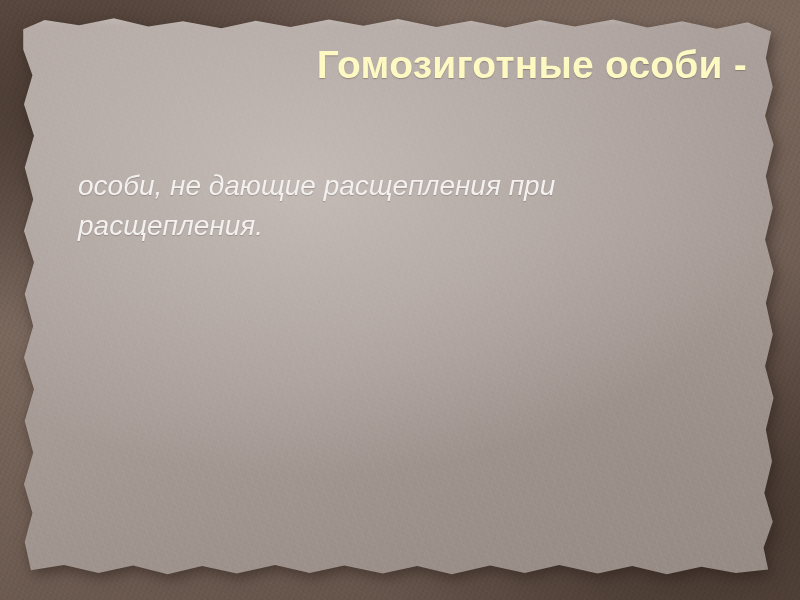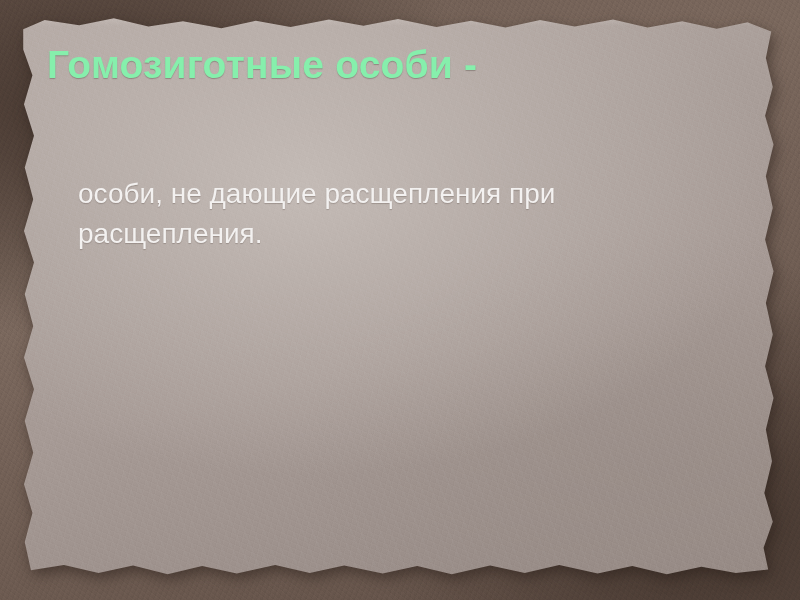--- a/index.html
+++ b/index.html
@@ -111,35 +111,37 @@
 
   .slide-title {
     position: absolute;
     left: 47px;
     top: 42px;
     width: 700px;
     font-size: 39px;
     font-weight: bold;
     line-height: 46px;
     letter-spacing: 0.2px;
-    color: #86efac;
+    color: #fef9c3;
     text-shadow: 0 1px 1px rgba(70,58,52,0.35);
     white-space: nowrap;
+    text-align: right;
   }
 
   .slide-body {
     position: absolute;
     left: 78px;
-    top: 174px;
+    top: 166px;
     width: 640px;
     font-size: 28px;
     font-weight: normal;
     line-height: 40px;
     color: #f3f1f0;
     text-shadow: 0 1px 1px rgba(80,66,60,0.3);
+    font-style: italic;
   }
 </style>
 </head>
 <body>
 
 <div id="slide">
 
   <div class="frame-backdrop"></div>
   <div class="frame-noise"></div>
 

